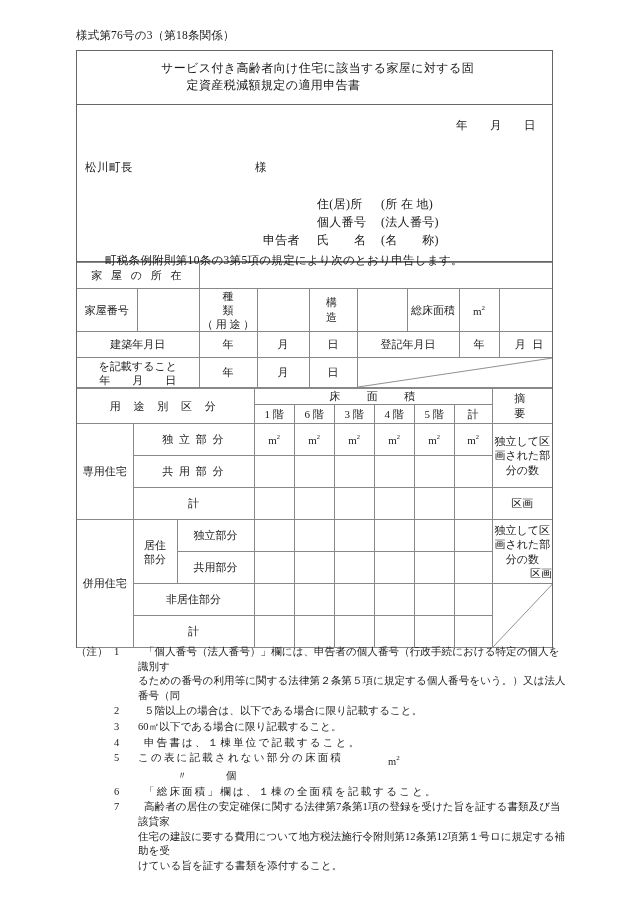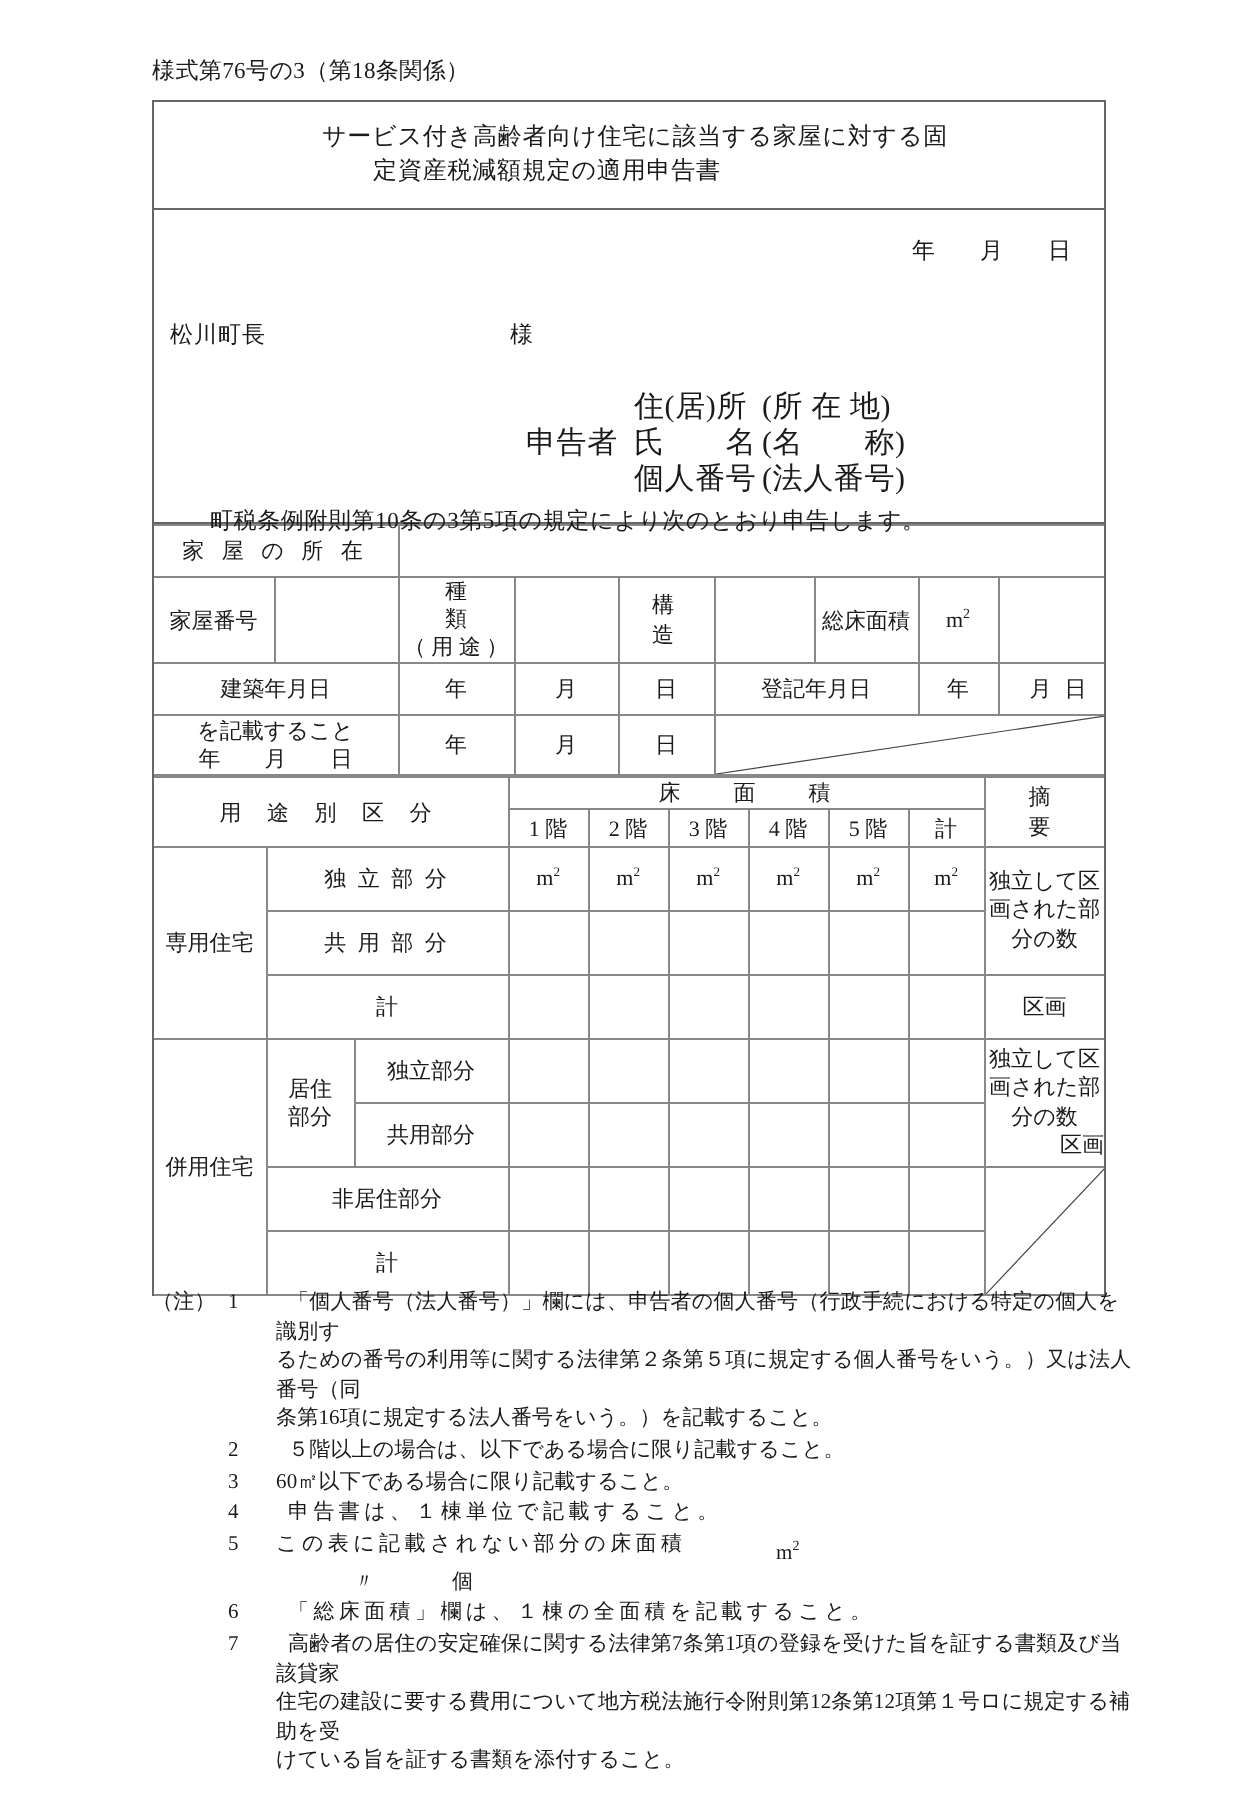--- a/index.html
+++ b/index.html
@@ -86,21 +86,21 @@
     position: absolute;
     left: 178px;
     top: 55px;
     font-size: 11.5px;
   }
 
   .declarant {
     position: absolute;
     left: 186px;
     top: 90px;
-    font-size: 15px;
+    font-size: 12px;
     line-height: 18px;
     letter-spacing: 0.3px;
   }
   .declarant .row { white-space: nowrap; display: block; }
   .declarant .lbl {
     display: inline-block;
     width: 54px;
   }
   .declarant .lbl.blank { visibility: hidden; }
   .declarant .f1 { display: inline-block; width: 64px; }
@@ -232,22 +232,22 @@
 
       <div class="date-line">
         <span class="g1">年</span><span class="g2">月</span><span>日</span>
       </div>
 
       <div class="addressee">松川町長</div>
       <div class="addressee-sama">様</div>
 
       <div class="declarant">
         <span class="row"><span class="lbl blank">申告者</span><span class="f1">住(居)所</span><span>(所 在 地)</span></span>
+        <span class="row"><span class="lbl blank">申告者</span><span class="f1">個人番号</span><span>(法人番号)</span></span>
         <span class="row"><span class="lbl">申告者</span><span class="f1">氏　　名</span><span>(名　　称)</span></span>
-        <span class="row"><span class="lbl blank">申告者</span><span class="f1">個人番号</span><span>(法人番号)</span></span>
       </div>
 
       <div class="statement">町税条例附則第10条の3第5項の規定により次のとおり申告します。</div>
     </div>
 
     <table class="grid outer-noside">
       <colgroup>
         <col style="width:60px">
           <col style="width:62px">
         <col style="width:58px">
@@ -325,21 +325,21 @@
       <tbody>
 
         <tr>
           <td colspan="3" rowspan="2" class="sp-wide" style="height:18px">用 途 別 区 分</td>
           <td colspan="6" class="sp-sm">床　　面　　積</td>
           <td rowspan="2" class="sp-wide">摘　　要</td>
         </tr>
 
         <tr>
           <td style="height:18px">1 階</td>
-          <td>2 階</td>
+          <td>6 階</td>
           <td>3 階</td>
           <td>4 階</td>
           <td>5 階</td>
           <td>計</td>
         </tr>
 
         <tr>
           <td rowspan="3">専用住宅</td>
           <td colspan="2" class="sp-sm" style="height:31px">独 立 部 分</td>
           <td class="m2cell">m<sup>2</sup></td>
@@ -430,21 +430,20 @@
   </div>
 
   <div class="notes">
 
     <div class="note-row">
       <div class="note-head">（注）</div>
       <div class="note-num">1</div>
       <div class="note-body">
         <div>「個人番号（法人番号）」欄には、申告者の個人番号（行政手続における特定の個人を識別す</div>
         <div class="note-line2">るための番号の利用等に関する法律第２条第５項に規定する個人番号をいう。）又は法人番号（同</div>
-        <div class="note-line2">条第16項に規定する法人番号をいう。）を記載すること。</div>
       </div>
     </div>
 
     <div class="note-row">
       <div class="note-head"></div>
       <div class="note-num">2</div>
       <div class="note-body">５階以上の場合は、以下である場合に限り記載すること。</div>
     </div>
 
     <div class="note-row">

